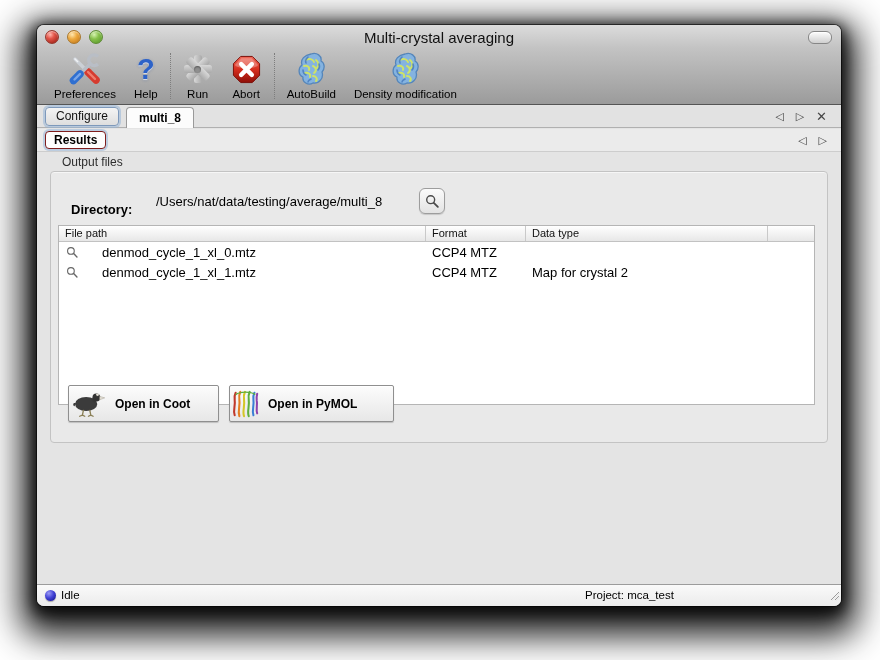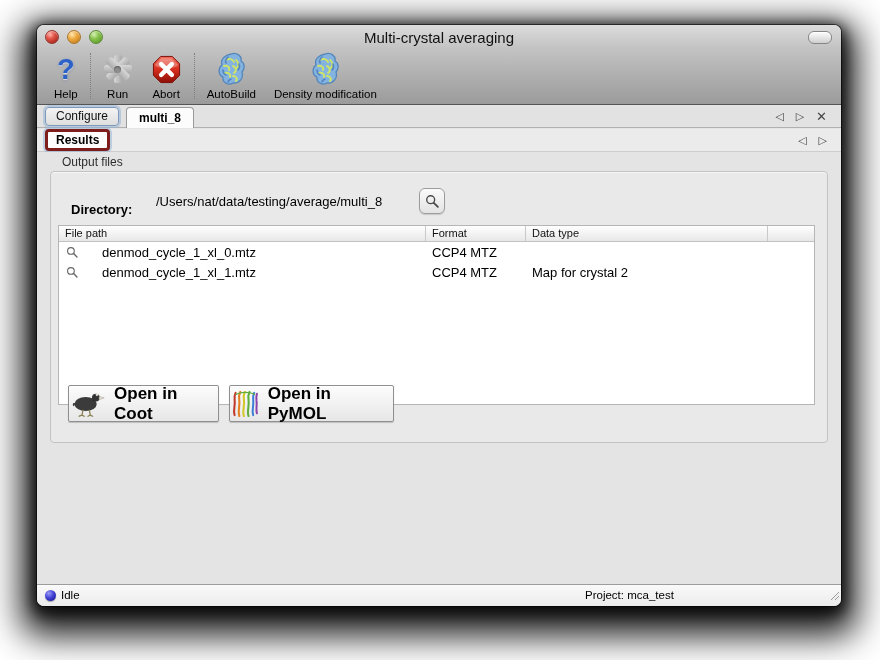--- a/index.html
+++ b/index.html
@@ -48,21 +48,21 @@
     border-bottom:1px solid #b0b0b0;display:flex;align-items:center;box-sizing:border-box;}
   .tabrow2{position:absolute;left:0;top:104px;width:100%;height:23px;background:#ebebeb;
     border-bottom:1px solid #cdcdcd;display:flex;align-items:center;box-sizing:border-box;}
   .tab-configure{margin-left:8px;height:17px;line-height:17px;padding:0 10px;font-size:12px;color:#111;
     background:linear-gradient(#f4f4f4,#dedede);border:1px solid #7e99bb;border-radius:4px;
     box-shadow:0 0 0 2px rgba(150,180,215,.55);}
   .tab-active{margin-left:7px;height:20px;line-height:20px;padding:0 12px;font-size:12px;font-weight:bold;color:#000;
     background:#fcfcfc;border:1px solid #9a9a9a;border-bottom:none;border-radius:4px 4px 0 0;
     position:relative;top:1px;}
   .tab-results{margin-left:8px;height:16px;line-height:16px;padding:0 8px;font-size:12px;font-weight:bold;color:#000;
-    background:#fdfdfd;border:3px solid #7f1d1d;border-radius:4px;box-shadow:0 0 0 2px rgba(150,180,215,.55);}
+    background:#fdfdfd;border:1px solid #7f1d1d;border-radius:4px;box-shadow:0 0 0 2px rgba(150,180,215,.55);}
   .tabnav{margin-left:auto;display:flex;align-items:center;gap:12px;padding-right:14px;}
   .navglyph{font-family:"DejaVu Sans",sans-serif;font-size:11px;color:#3d3d3d;line-height:1;}
   .navglyph.x{font-size:13px;font-weight:bold;color:#444;}
 
   
   .content{position:absolute;left:0;top:127px;width:100%;height:433px;background:#e4e4e4;}
   .group-label{position:absolute;left:25px;top:3px;font-size:12px;color:#2e2e2e;}
   .groupbox{position:absolute;left:13px;top:19px;width:778px;height:272px;box-sizing:border-box;
     background:#e9e9e9;border:1px solid #c3c3c3;border-radius:4px;box-shadow:inset 0 1px 0 #f6f6f6;}
 
@@ -80,22 +80,22 @@
     background:linear-gradient(#ffffff,#e7e7e7);border-bottom:1px solid #c2c2c2;}
   .thcell{font-size:11px;color:#111;padding-left:6px;line-height:15px;border-right:1px solid #c9c9c9;overflow:hidden;white-space:nowrap;}
   .thcell:last-child{border-right:none;}
   .trow{display:grid;grid-template-columns:367px 100px 242px 1fr;height:20px;align-items:center;}
   .tcell{font-size:13px;color:#000;padding-left:6px;white-space:nowrap;overflow:hidden;}
   .fcell{display:flex;align-items:center;gap:23px;padding-left:7px;}
 
   
   .btn-row{position:absolute;left:0;top:213px;height:40px;width:100%;}
   .abtn{position:absolute;top:0;height:37px;box-sizing:border-box;border:1px solid #8f8f8f;border-radius:2px;
-    background:linear-gradient(#fcfcfc,#e7e7e7);display:flex;align-items:center;justify-content:center;gap:8px;
-    font-size:17px;font-weight:bold;color:#000;box-shadow:0 1px 1px rgba(0,0,0,.18), inset 0 1px 0 #fff;cursor:default;}
+    background:linear-gradient(#fcfcfc,#e7e7e7);display:flex;align-items:center;justify-content:flex-start;gap:8px;
+    font-size:12px;font-weight:bold;color:#000;box-shadow:0 1px 1px rgba(0,0,0,.18), inset 0 1px 0 #fff;cursor:default;}
   .abtn.coot{left:17px;width:151px;}
   .abtn.pymol{left:178px;width:165px;}
 
   
   .statusbar{position:absolute;left:0;bottom:0;width:100%;height:21px;background:linear-gradient(#fafafa,#ebebeb);
     border-top:1px solid #9c9c9c;}
   .sdot{position:absolute;left:8px;top:5px;width:11px;height:11px;border-radius:50%;
     background:radial-gradient(circle at 35% 30%,#9a9af5,#4343d6 45%,#1b1b9a 85%);box-shadow:0 1px 1px rgba(0,0,0,.3);}
   .sidle{position:absolute;left:24px;top:4px;font-size:11.5px;color:#000;}
   .sproject{position:absolute;left:548px;top:4px;font-size:11.5px;color:#000;}
@@ -111,20 +111,35 @@
       <div class="traffic">
         <span class="light red"></span>
         <span class="light yellow"></span>
         <span class="light green"></span>
       </div>
       <div class="wtitle">Multi-crystal averaging</div>
       <div class="pill"></div>
     </div>
 
     <div class="toolbar">
+      <div class="titem">
+        <span class="ticon">
+          <svg width="34" height="34" viewBox="0 0 34 34">
+            <line x1="7" y1="7" x2="19" y2="19" stroke="#cbd0d6" stroke-width="3.4" stroke-linecap="round"></line>
+            <line x1="6.5" y1="6.5" x2="10" y2="10" stroke="#f0f2f4" stroke-width="1.6"></line>
+            <line x1="20" y1="20" x2="28" y2="28" stroke="#d63b2f" stroke-width="7.5" stroke-linecap="round"></line>
+            <line x1="20" y1="20" x2="27" y2="27" stroke="#ef7d6d" stroke-width="2.4" stroke-linecap="round"></line>
+            <path d="M30 4.5 A5.4 5.4 0 1 0 30 12" fill="none" stroke="#b9bec6" stroke-width="3.4"></path>
+            <line x1="23.5" y1="10.5" x2="10" y2="24" stroke="#b9bec6" stroke-width="3.6"></line>
+            <line x1="12" y1="22" x2="5.5" y2="28.5" stroke="#2f6fd0" stroke-width="7.5" stroke-linecap="round"></line>
+            <line x1="12" y1="22" x2="6.5" y2="27.5" stroke="#7aa6e8" stroke-width="2.4" stroke-linecap="round"></line>
+          </svg>
+        </span>
+        <span class="tlabel">Preferences</span>
+      </div>
 
       <div class="titem">
         <span class="ticon">
           <span class="help-q">?</span>
         </span>
         <span class="tlabel">Help</span>
       </div>
 
       <div class="tsep"></div>
 

